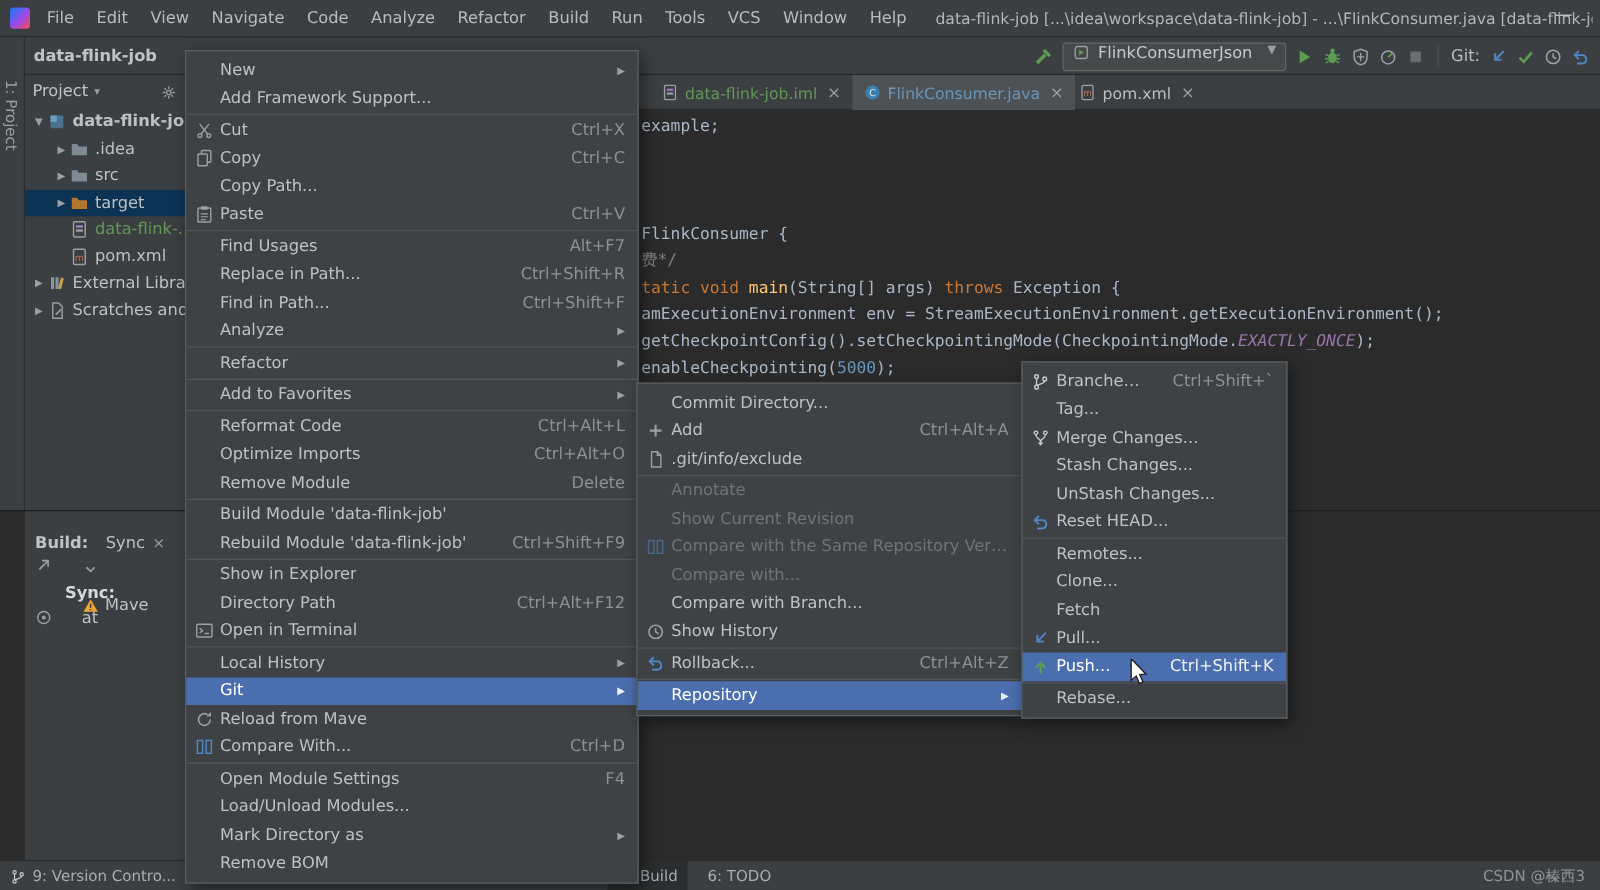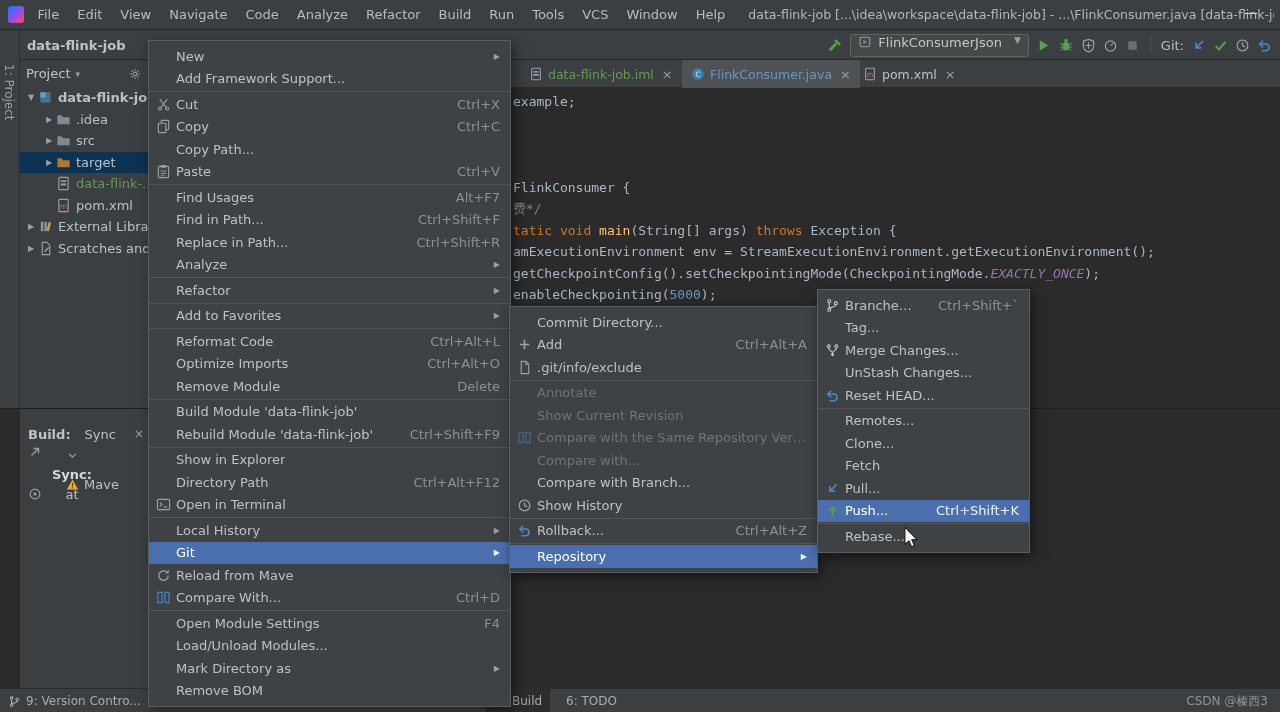--- a/index.html
+++ b/index.html
@@ -54,21 +54,21 @@
   .codeline{position:absolute;left:513px;white-space:pre;font-family:"DejaVu Sans Mono","Liberation Mono",monospace;
             font-size:13px;line-height:16px;}
   .c-plain{color:#a9b7c6}.c-keyword{color:#cc7832}.c-comment{color:#808080}.c-string{color:#6a8759}
   .c-number{color:#6897bb}.c-constant{color:#9876aa;font-style:italic}.c-method{color:#ffc66d}
 
   
   .build-panel{position:absolute;left:0;top:408px;width:1280px;height:280px;background:#2b2b2b;border-top:1px solid #1f1f1f;box-sizing:border-box;}
   .bp-left{position:absolute;left:20px;top:0;width:240px;height:280px;background:#3c3f41;}
   .bp-header{position:absolute;left:8px;top:14px;height:22px;display:flex;align-items:center;gap:14px;}
   .bp-title{font-weight:bold;color:#bfc3c7;}
-  .bp-tab{display:flex;align-items:center;gap:18px;color:#bcc0c4;}
+  .bp-tab{display:flex;align-items:center;gap:6px;color:#bcc0c4;}
   .bp-tab .x{color:#9da0a2;font-size:12px;}
   .bp-row{position:absolute;height:22px;display:flex;align-items:center;gap:5px;color:#bcc0c4;white-space:nowrap;}
   .bp-row b{color:#d5d9dc;}
   .bp-tool{position:absolute;left:8px;}
 
   
   .statusbar{position:absolute;left:0;top:688px;width:1280px;height:24px;background:#3c3f41;border-top:1px solid #2c2c2c;
              box-sizing:border-box;font-size:12px;color:#a8adb0;}
   .sb-item{position:absolute;top:0;height:24px;display:flex;align-items:center;gap:5px;white-space:nowrap;}
   .sb-chip{background:rgba(0,0,0,0.28);padding:0 8px;}
@@ -436,27 +436,27 @@
         <span class="msc">Ctrl+V</span>
       </div>
       <div class="msep"></div>
       <div class="mi">
         <span class="mico"></span>
         <span class="mlabel">Find Usages</span>
         <span class="msc">Alt+F7</span>
       </div>
       <div class="mi">
         <span class="mico"></span>
+        <span class="mlabel">Replace in Path...</span>
+        <span class="msc">Ctrl+Shift+R</span>
+      </div>
+      <div class="mi">
+        <span class="mico"></span>
         <span class="mlabel">Find in Path...</span>
         <span class="msc">Ctrl+Shift+F</span>
-      </div>
-      <div class="mi">
-        <span class="mico"></span>
-        <span class="mlabel">Replace in Path...</span>
-        <span class="msc">Ctrl+Shift+R</span>
       </div>
       <div class="mi">
         <span class="mico"></span>
         <span class="mlabel">Analyze</span>
         <span class="marr">▶</span>
       </div>
       <div class="msep"></div>
       <div class="mi">
         <span class="mico"></span>
         <span class="mlabel">Refactor</span>
@@ -659,20 +659,24 @@
       </div>
       <div class="mi">
         <span class="mico">
           <svg class="ic" width="15" height="15" viewBox="0 0 16 16">
             <circle cx="4" cy="3.5" r="1.5" fill="none" stroke="#c5cbd1" stroke-width="1.2"></circle>
             <circle cx="12" cy="3.5" r="1.5" fill="none" stroke="#c5cbd1" stroke-width="1.2"></circle>
             <path d="M4 5.2 C4 8.8 8 8 8 11 M12 5.2 C12 8.8 8 8 8 11 M8 11 V13 M6.3 11.6 L8 13.6 L9.7 11.6" fill="none" stroke="#c5cbd1" stroke-width="1.2"></path>
           </svg>
         </span>
         <span class="mlabel">Merge Changes...</span>
+      </div>
+      <div class="mi">
+        <span class="mico"></span>
+        <span class="mlabel">Stash Changes...</span>
       </div>
       <div class="mi">
         <span class="mico"></span>
         <span class="mlabel">UnStash Changes...</span>
       </div>
       <div class="mi">
         <span class="mico">
           <svg class="ic" width="15" height="15" viewBox="0 0 16 16">
             <path d="M3.5 6.5 H9.8 A3.6 3.6 0 0 1 9.8 13.6 H5" fill="none" stroke="#4e88c7" stroke-width="1.6"></path>
             <path d="M6.5 3 L3 6.5 L6.5 10" fill="none" stroke="#4e88c7" stroke-width="1.6"></path>

